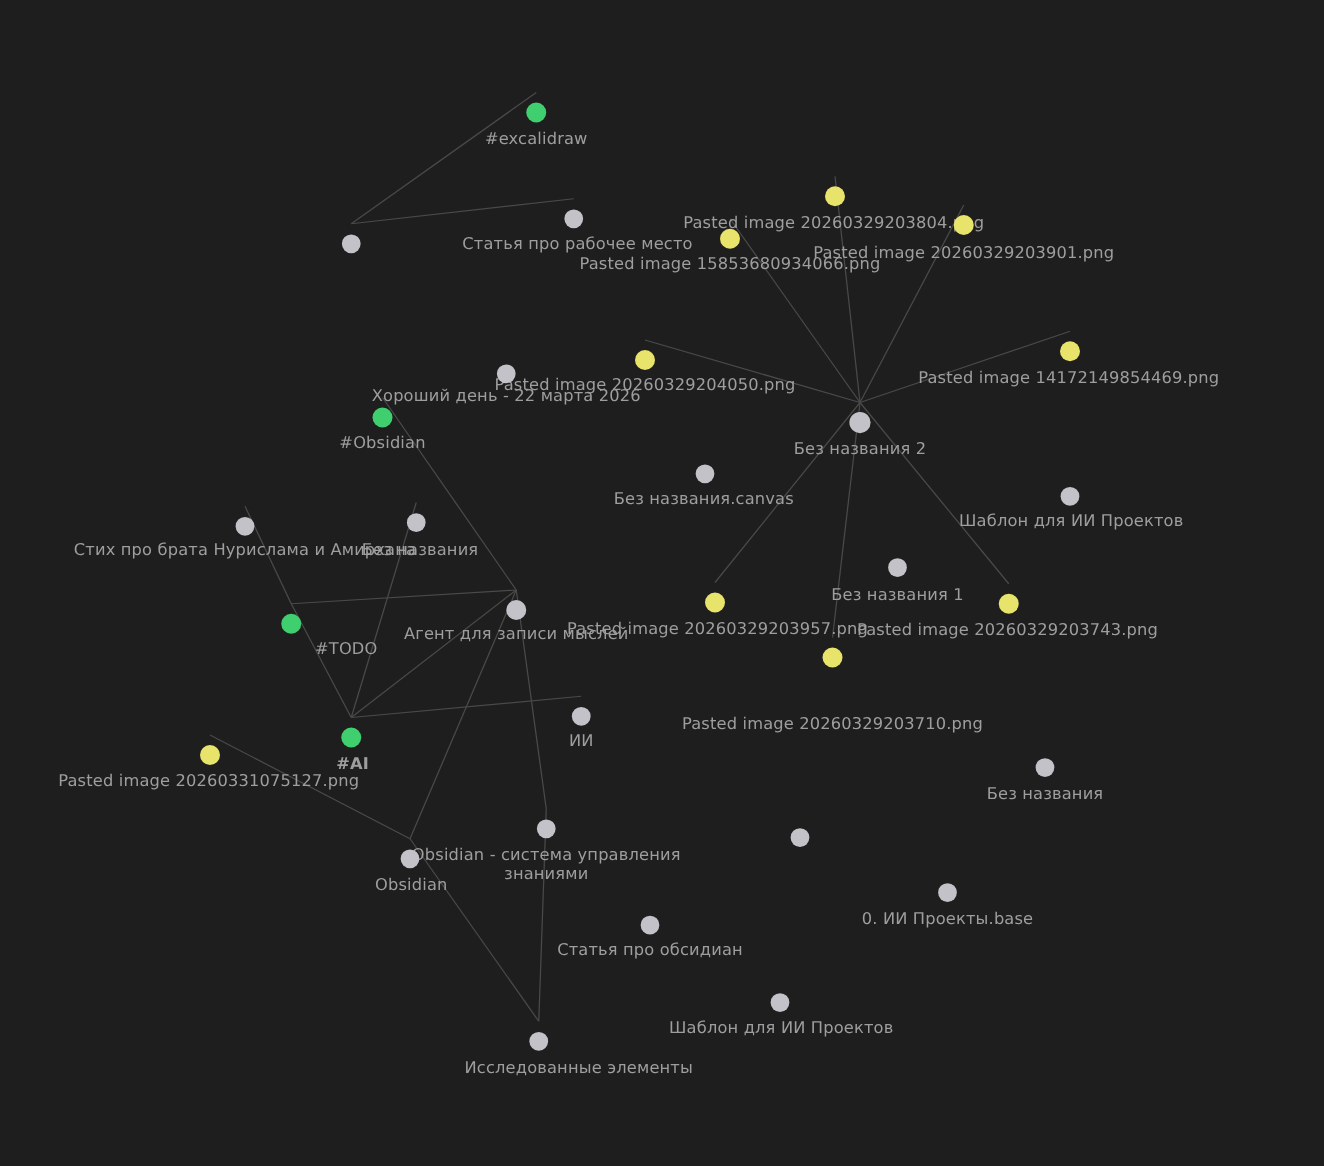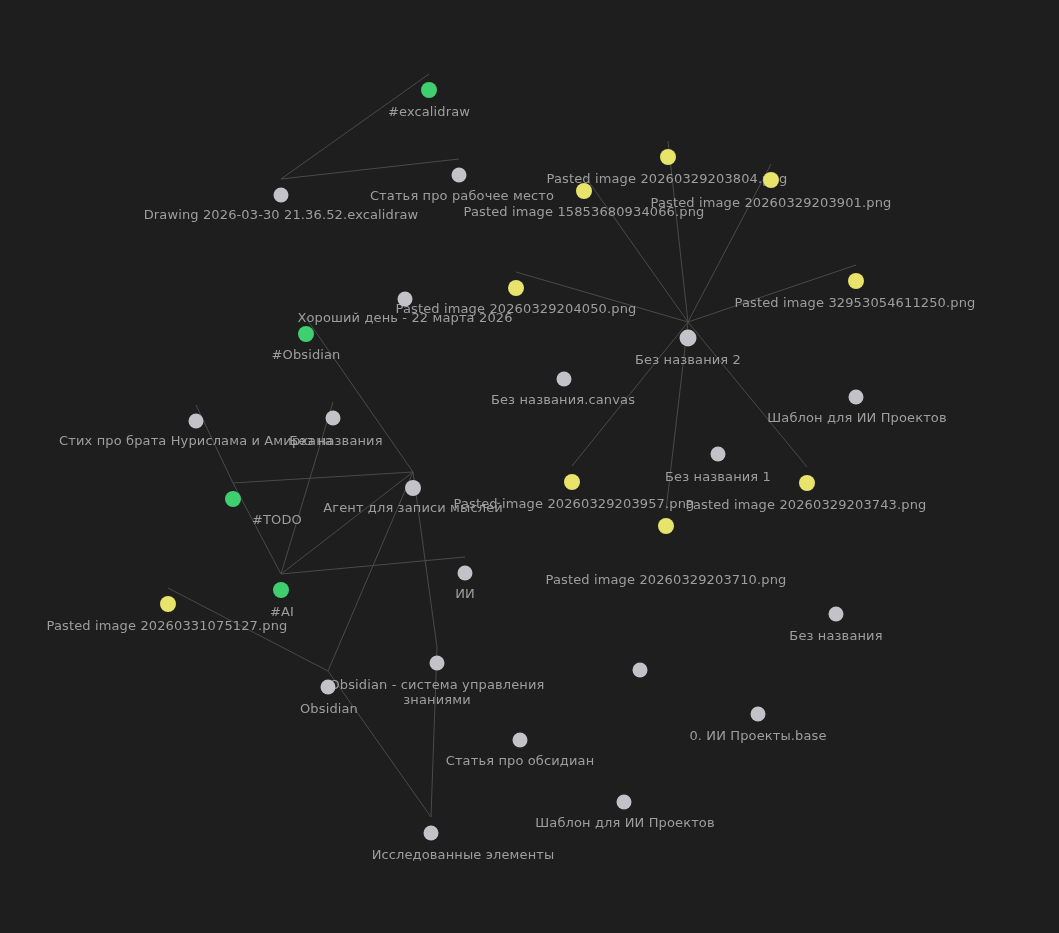--- a/index.html
+++ b/index.html
@@ -79,33 +79,32 @@
       <line x1="413" y1="472" x2="437" y2="647" stroke="#4a4a4a" stroke-width="1"></line>
       <line x1="281" y1="574" x2="465" y2="557" stroke="#4a4a4a" stroke-width="1"></line>
       <line x1="168" y1="588" x2="328" y2="671" stroke="#4a4a4a" stroke-width="1"></line>
       <line x1="328" y1="671" x2="431" y2="817" stroke="#4a4a4a" stroke-width="1"></line>
       <line x1="437" y1="647" x2="431" y2="817" stroke="#4a4a4a" stroke-width="1"></line>
     </svg>
   <div id="node-layer">
       <div class="graph-node" style="left: 429px; top: 74px; width: 16px; height: 16px; background: rgb(63, 207, 110);"></div>
       <div class="node-label" style="left: 429px; top: 88px;">#excalidraw</div>
       <div class="graph-node" style="left: 281px; top: 179px; width: 15px; height: 15px; background: rgb(194, 194, 200);"></div>
-      <div class="node-label" style="left: 281px; top: 191px;">Drawing 2026-03-30 21.36.52.excalidraw</div>
       <div class="graph-node" style="left: 459px; top: 159px; width: 15px; height: 15px; background: rgb(194, 194, 200);"></div>
       <div class="node-label" style="left: 462px; top: 172px;">Статья про рабочее место</div>
       <div class="graph-node" style="left: 668px; top: 141px; width: 16px; height: 16px; background: rgb(232, 227, 106);"></div>
       <div class="node-label" style="left: 667px; top: 155px;">Pasted image 20260329203804.png</div>
       <div class="graph-node" style="left: 771px; top: 164px; width: 16px; height: 16px; background: rgb(232, 227, 106);"></div>
       <div class="node-label" style="left: 771px; top: 179px;">Pasted image 20260329203901.png</div>
       <div class="graph-node" style="left: 584px; top: 175px; width: 16px; height: 16px; background: rgb(232, 227, 106);"></div>
       <div class="node-label" style="left: 584px; top: 188px;">Pasted image 15853680934066.png</div>
       <div class="graph-node" style="left: 516px; top: 272px; width: 16px; height: 16px; background: rgb(232, 227, 106);"></div>
       <div class="node-label" style="left: 516px; top: 285px;">Pasted image 20260329204050.png</div>
       <div class="graph-node" style="left: 856px; top: 265px; width: 16px; height: 16px; background: rgb(232, 227, 106);"></div>
-      <div class="node-label" style="left: 855px; top: 279px;">Pasted image 32953054611250.png</div>
+      <div class="node-label" style="left: 855px; top: 279px;">Pasted image 14172149854469.png</div>
       <div class="graph-node" style="left: 405px; top: 283px; width: 15px; height: 15px; background: rgb(194, 194, 200);"></div>
       <div class="node-label" style="left: 405px; top: 294px;">Хороший день - 22 марта 2026</div>
       <div class="graph-node" style="left: 688px; top: 322px; width: 17px; height: 17px; background: rgb(194, 194, 200);"></div>
       <div class="node-label" style="left: 688px; top: 336px;">Без названия 2</div>
       <div class="graph-node" style="left: 306px; top: 318px; width: 16px; height: 16px; background: rgb(63, 207, 110);"></div>
       <div class="node-label" style="left: 306px; top: 331px;">#Obsidian</div>
       <div class="graph-node" style="left: 564px; top: 363px; width: 15px; height: 15px; background: rgb(194, 194, 200);"></div>
       <div class="node-label" style="left: 563px; top: 376px;">Без названия.canvas</div>
       <div class="graph-node" style="left: 856px; top: 381px; width: 15px; height: 15px; background: rgb(194, 194, 200);"></div>
       <div class="node-label" style="left: 857px; top: 394px;">Шаблон для ИИ Проектов</div>
@@ -121,21 +120,21 @@
       <div class="node-label" style="left: 413px; top: 484px;">Агент для записи мыслей</div>
       <div class="graph-node" style="left: 572px; top: 466px; width: 16px; height: 16px; background: rgb(232, 227, 106);"></div>
       <div class="node-label" style="left: 574px; top: 480px;">Pasted image 20260329203957.png</div>
       <div class="graph-node" style="left: 807px; top: 467px; width: 16px; height: 16px; background: rgb(232, 227, 106);"></div>
       <div class="node-label" style="left: 806px; top: 481px;">Pasted image 20260329203743.png</div>
       <div class="graph-node" style="left: 666px; top: 510px; width: 16px; height: 16px; background: rgb(232, 227, 106);"></div>
       <div class="node-label" style="left: 666px; top: 523px; margin-top: 33px;">Pasted image 20260329203710.png</div>
       <div class="graph-node" style="left: 465px; top: 557px; width: 15px; height: 15px; background: rgb(194, 194, 200);"></div>
       <div class="node-label" style="left: 465px; top: 570px;">ИИ</div>
       <div class="graph-node" style="left: 281px; top: 574px; width: 16px; height: 16px; background: rgb(63, 207, 110);"></div>
-      <div class="node-label" style="left: 282px; top: 588px;">#AI</div>
+      <div class="node-label" style="left: 282px; top: 588px; font-weight: bold;">#AI</div>
       <div class="graph-node" style="left: 168px; top: 588px; width: 16px; height: 16px; background: rgb(232, 227, 106);"></div>
       <div class="node-label" style="left: 167px; top: 602px;">Pasted image 20260331075127.png</div>
       <div class="graph-node" style="left: 836px; top: 598px; width: 15px; height: 15px; background: rgb(194, 194, 200);"></div>
       <div class="node-label" style="left: 836px; top: 612px;">Без названия</div>
       <div class="graph-node" style="left: 437px; top: 647px; width: 15px; height: 15px; background: rgb(194, 194, 200);"></div>
       <div class="node-label" style="left: 437px; top: 661px;">Obsidian - система управления
 знаниями</div>
       <div class="graph-node" style="left: 640px; top: 654px; width: 15px; height: 15px; background: rgb(194, 194, 200);"></div>
       <div class="graph-node" style="left: 328px; top: 671px; width: 15px; height: 15px; background: rgb(194, 194, 200);"></div>
       <div class="node-label" style="left: 329px; top: 685px;">Obsidian</div>

